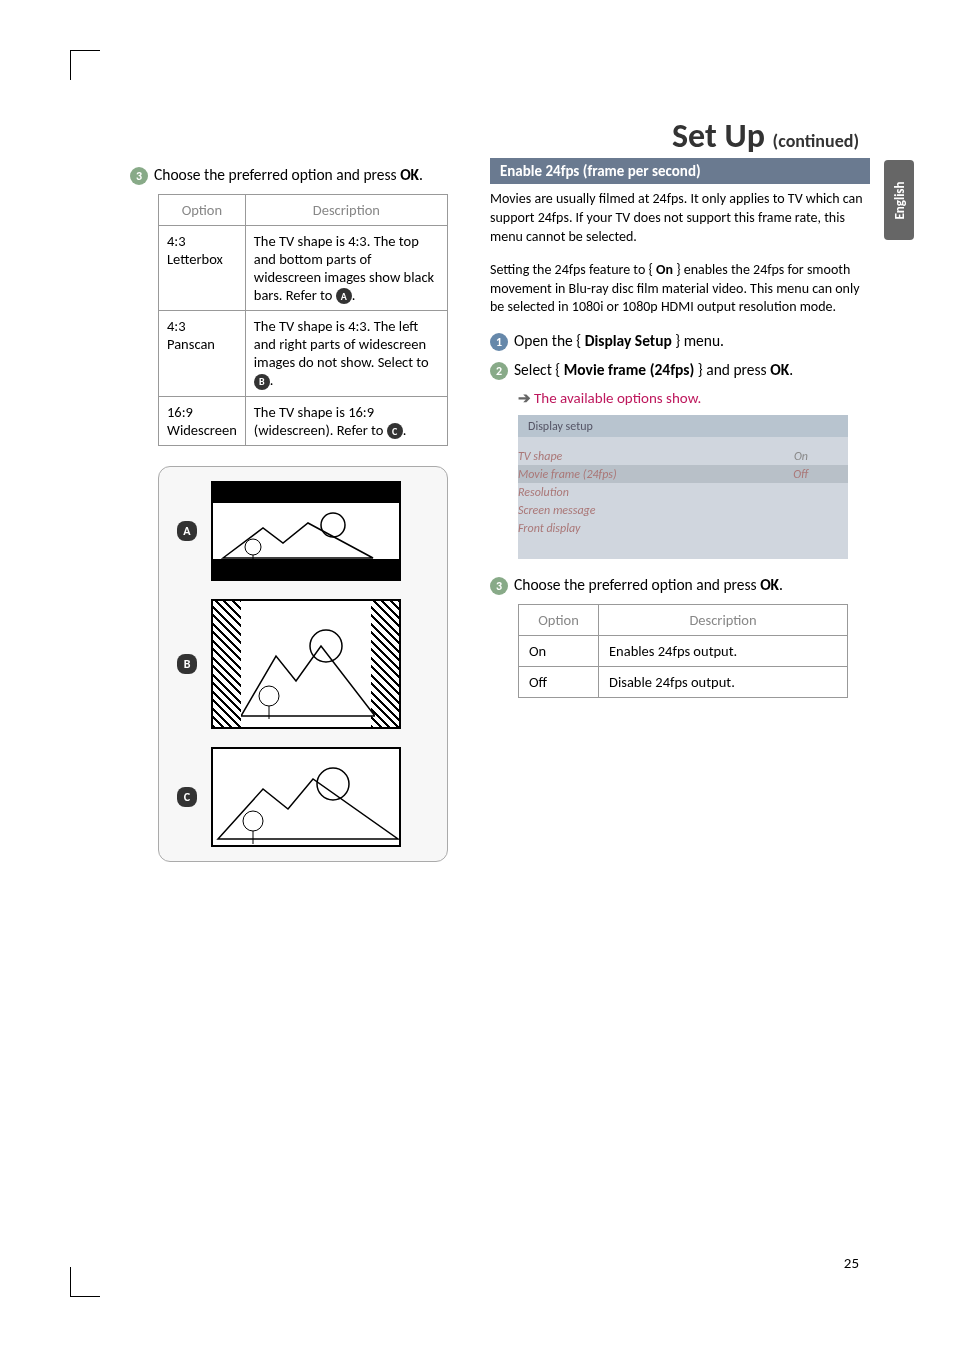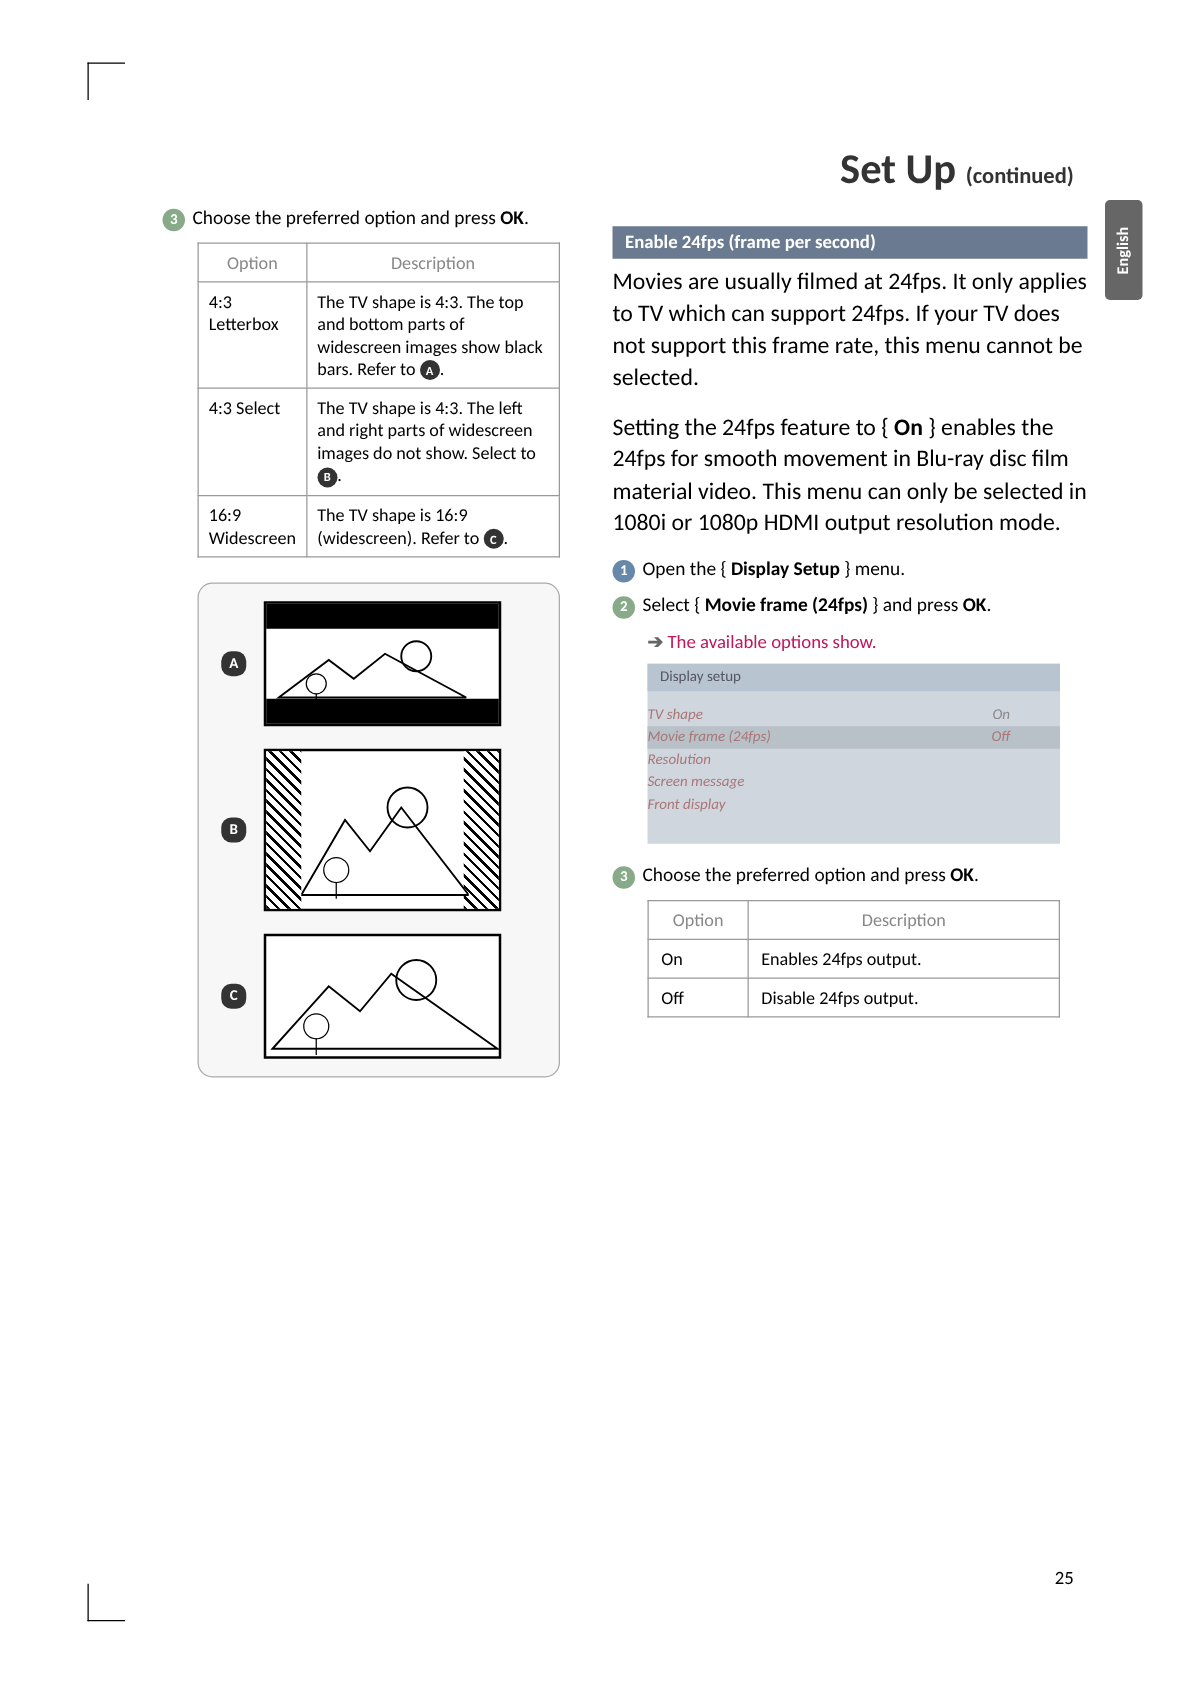--- a/index.html
+++ b/index.html
@@ -29,21 +29,21 @@
     color: #fff;
     font-size: 13px;
     font-weight: bold;
     display: flex;
     align-items: center;
     justify-content: center;
   }
   .lang-tab span { transform: rotate(-90deg); white-space: nowrap; }
 
   .col-left { position: absolute; left: 130px; top: 165px; width: 325px; }
-  .col-right { position: absolute; left: 490px; top: 181px; width: 380px; }
+  .col-right { position: absolute; left: 490px; top: 158px; width: 380px; }
 
   .step { display: flex; margin-bottom: 8px; font-size: 15.5px; line-height: 1.35; }
   .badge {
     display: inline-flex; align-items: center; justify-content: center;
     min-width: 18px; height: 18px; border-radius: 9px;
     background: #8a8; color: #fff; font-size: 12px; font-weight: bold;
     margin-right: 6px; flex-shrink: 0; margin-top: 2px;
   }
   .badge.blue { background: #68a; }
 
@@ -77,21 +77,21 @@
   .bar-top, .bar-bot { position: absolute; left: 0; right: 0; height: 20px; background: #000; }
   .bar-top { top: 0; } .bar-bot { bottom: 0; }
   .hatch-l, .hatch-r { position: absolute; top: 0; bottom: 0; width: 28px; background: repeating-linear-gradient(45deg,#000 0 2px,#fff 2px 6px); }
   .hatch-l { left: 0; } .hatch-r { right: 0; }
   svg.scene { position: absolute; }
 
   .section-head {
     background: #6a7a90; color: #fff; font-weight: bold;
     padding: 4px 10px; font-size: 15px; margin-bottom: 6px;
   }
-  .body-text { font-size: 19px; line-height: 1.35; margin-bottom: 14px; }
+  .body-text { font-size: 14px; line-height: 1.35; margin-bottom: 14px; }
   .indent-arrow { margin-left: 28px; font-size: 15px; color: #be185d; margin-bottom: 8px; }
   .indent-arrow::before { content: "➔ "; color: #666; font-weight: bold; }
 
   .menu-mock {
     margin-left: 28px; width: 330px; background: #d0d6de;
     font-size: 12px; padding-bottom: 22px; margin-bottom: 16px;
   }
   .menu-mock .mhead { background: #b8c4cf; padding: 4px 10px; color: #556; font-size: 12px; margin-bottom: 10px; }
   .menu-mock .mrow { display: flex; padding: 2px 0; color: #a77; font-style: italic; }
   .menu-mock .mrow.sel { background: #b8c0c8; color: #a77; }
@@ -137,21 +137,21 @@
       <th>Option</th>
       <th>Description</th>
     </tr>
     <tr>
       <td>4:3 Letterbox</td>
       <td>
         <span>The TV shape is 4:3. The top and bottom parts of widescreen images show black bars. Refer to </span><span class="circ">A</span><span>.</span>
       </td>
     </tr>
     <tr>
-      <td>4:3 Select</td>
+      <td>4:3 Panscan</td>
       <td>
         <span>The TV shape is 4:3. The left and right parts of widescreen images do not show. Select to </span><span class="circ">B</span><span>.</span>
       </td>
     </tr>
     <tr>
       <td>16:9 Widescreen</td>
       <td>
         <span>The TV shape is 16:9 (widescreen). Refer to </span><span class="circ">C</span><span>.</span>
       </td>
     </tr>

